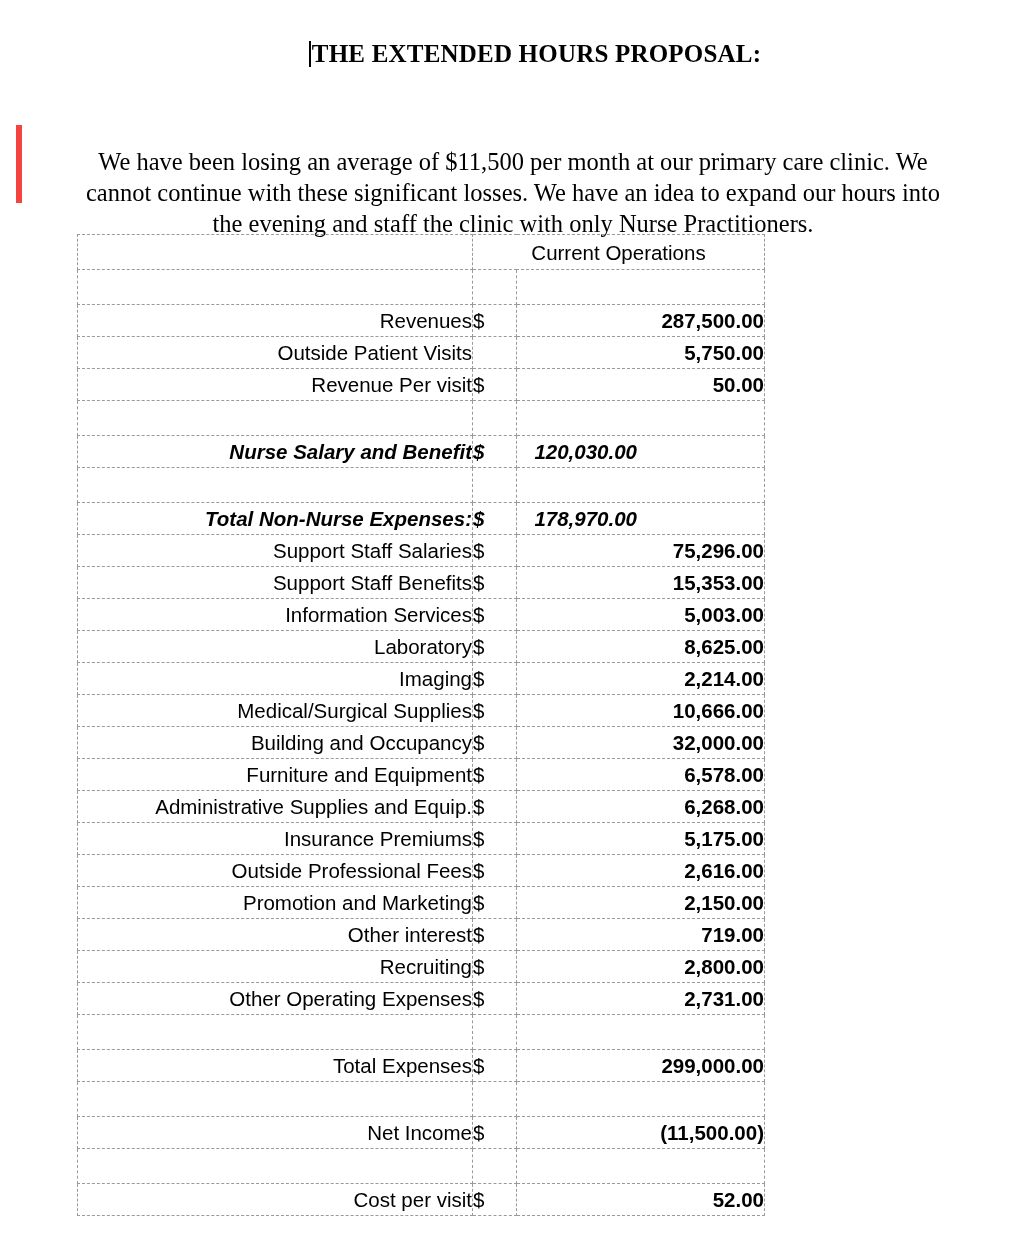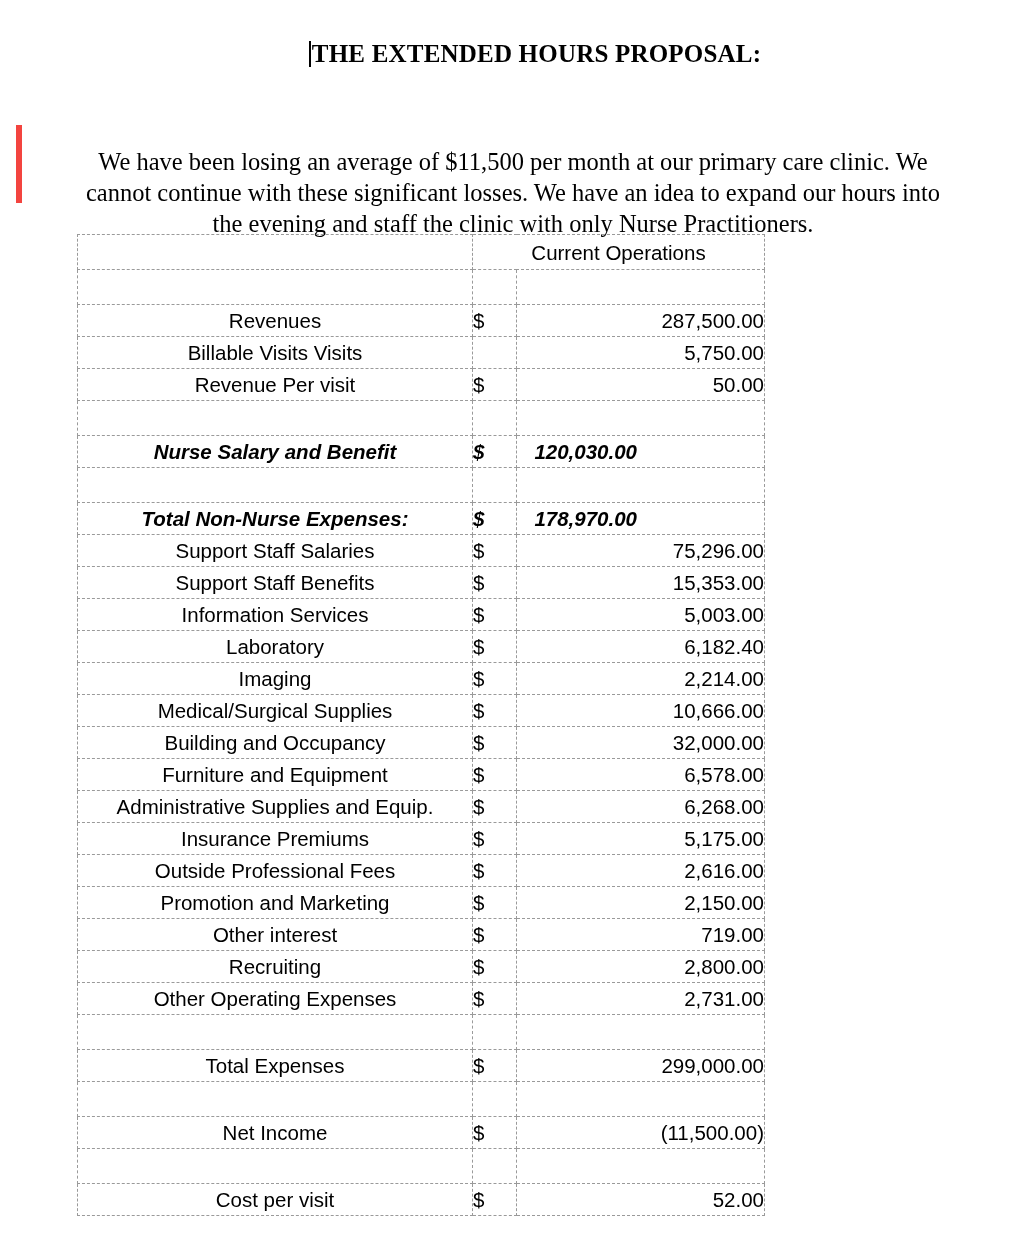--- a/index.html
+++ b/index.html
@@ -84,33 +84,34 @@
     padding: 0;
     font-size: 20.5px;
     line-height: 31px;
     color: #000;
     vertical-align: middle;
     overflow: hidden;
     white-space: nowrap;
   }
   td.label {
     padding-left: 11px;
-    text-align: center;
+    text-align: right;
     border-right: none;
   }
   td.cur {
     text-align: left;
     padding-left: 9px;
     border-left: 1px dashed #9a9a9a;
     border-right: none;
   }
   td.val {
     text-align: right;
     padding-right: 113px;
     border-left: none;
+    font-weight: bold;
   }
   
   td.head-span {
     text-align: center;
     border-left: 1px dashed #9a9a9a;
   }
   tr.bold td { font-weight: bold; font-style: italic; }
   tr.bold td.val { padding-right: 127px; }
   tr.spacer td { height: 34px; }
   tr.first td { height: 34px; }
@@ -140,21 +141,21 @@
           <td class="label"></td>
           <td class="cur"></td>
           <td class="val"></td>
         </tr>
         <tr>
           <td class="label">Revenues</td>
           <td class="cur">$</td>
           <td class="val">287,500.00</td>
         </tr>
         <tr>
-          <td class="label">Billable Visits Visits</td>
+          <td class="label">Outside Patient Visits</td>
           <td class="cur"></td>
           <td class="val">5,750.00</td>
         </tr>
         <tr>
           <td class="label">Revenue Per visit</td>
           <td class="cur">$</td>
           <td class="val">50.00</td>
         </tr>
         <tr class="spacer">
           <td class="label"></td>
@@ -187,21 +188,21 @@
           <td class="val">15,353.00</td>
         </tr>
         <tr>
           <td class="label">Information Services</td>
           <td class="cur">$</td>
           <td class="val">5,003.00</td>
         </tr>
         <tr>
           <td class="label">Laboratory</td>
           <td class="cur">$</td>
-          <td class="val">6,182.40</td>
+          <td class="val">8,625.00</td>
         </tr>
         <tr>
           <td class="label">Imaging</td>
           <td class="cur">$</td>
           <td class="val">2,214.00</td>
         </tr>
         <tr>
           <td class="label">Medical/Surgical Supplies</td>
           <td class="cur">$</td>
           <td class="val">10,666.00</td>

